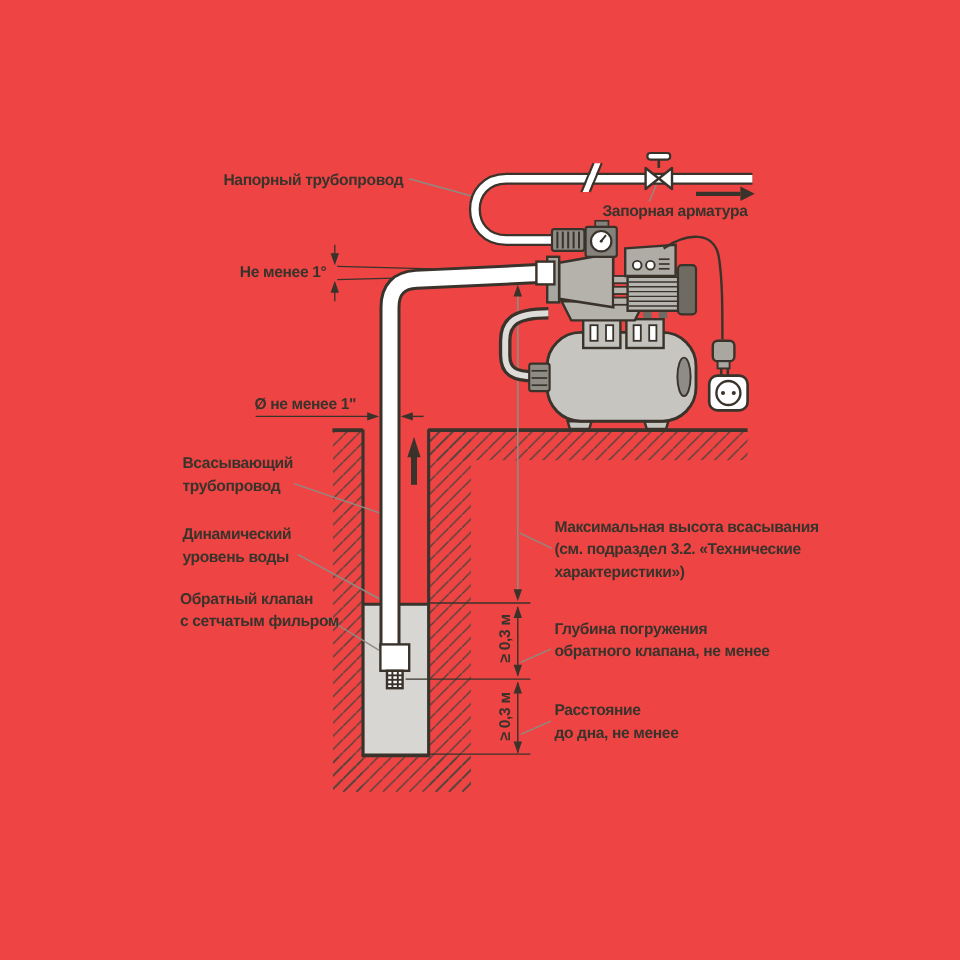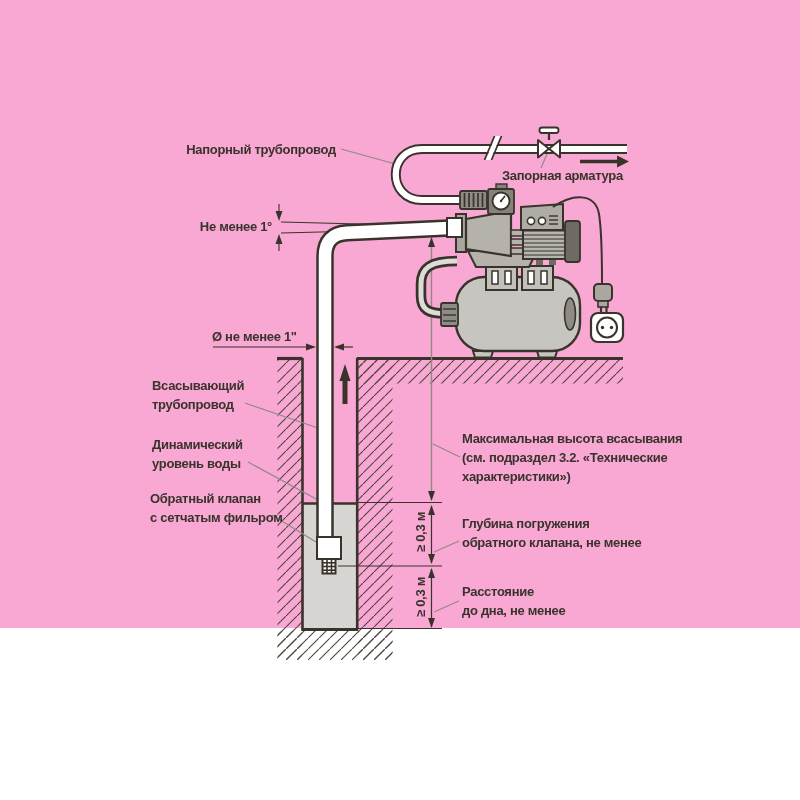--- a/index.html
+++ b/index.html
@@ -1,16 +1,16 @@
 <!DOCTYPE html>
 <html><head>
 <meta charset="utf-8">
 <style>
   html,body{margin:0;padding:0;background:#ffffff;width:800px;height:800px;overflow:hidden;}
-  .stage{position:relative;width:800px;height:628px;background:#f9a8d4;}
+  .stage{position:relative;width:800px;height:800px;background:#ef4444;}
   svg{position:absolute;left:0;top:0;}
   text{
     font-family:"Liberation Sans", sans-serif;
     font-weight:700;
     font-size:13px;
     letter-spacing:-0.3px;
     fill:#39332b;
   }
   .thin{stroke:#39332b;stroke-width:1.1;fill:none;}
   .leader{stroke:#8f8b82;stroke-width:1.2;fill:none;}

